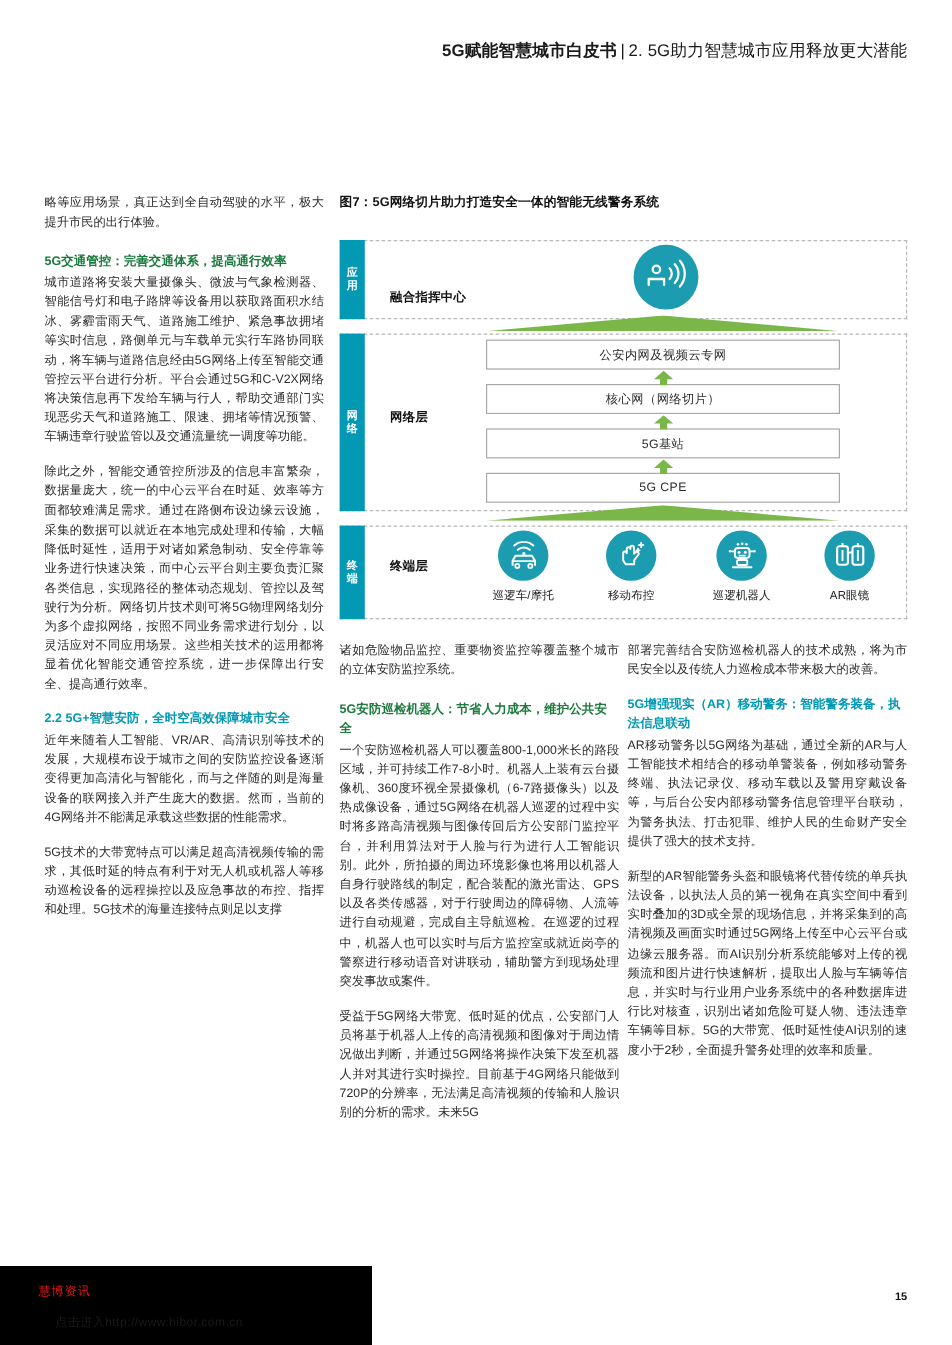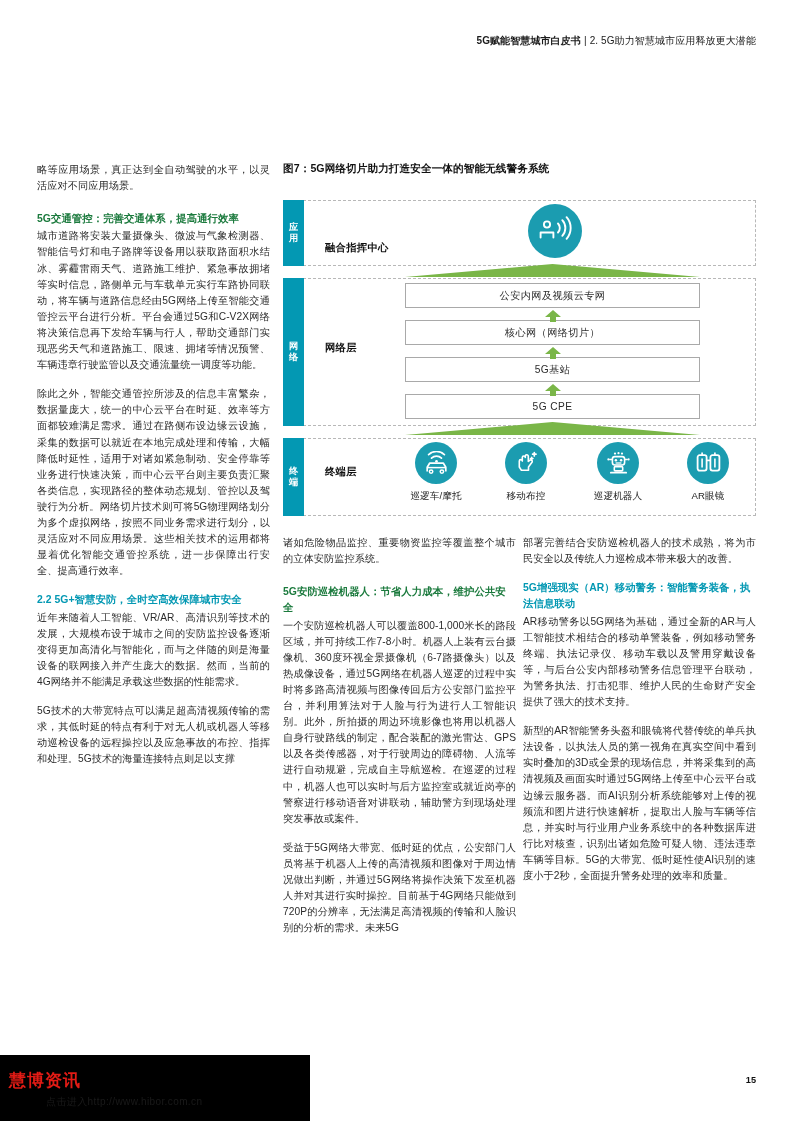--- a/index.html
+++ b/index.html
@@ -8,21 +8,21 @@
     height: 1121px;
     background: #ffffff;
     font-family: "Liberation Sans", "DejaVu Sans", sans-serif;
   }
   body { position: relative; overflow: hidden; }
 
   
   .page-header {
     position: absolute;
     top: 34px; right: 37px;
-    font-size: 10px;
+    font-size: 14px;
     color: #1a1a1a;
     letter-spacing: 0.1px;
     white-space: nowrap;
   }
   .page-header .bold { font-weight: bold; }
   .page-header .sep { padding: 0 3px; font-weight: normal; }
 
   
   .content {
     position: absolute;
@@ -194,23 +194,23 @@
 
   
   .watermark {
     position: absolute;
     left: 0; bottom: 0;
     width: 310px; height: 66px;
     background: #000000;
   }
   .wm-brand {
     position: absolute;
-    left: 9px; top: 14px;
-    font-size: 17px;
-    font-weight: bold;
+    left: 32px; top: 14px;
+    font-size: 10px;
+    font-weight: normal;
     color: #e21b15;
     letter-spacing: 1px;
   }
   .wm-link {
     position: absolute;
     left: 46px; top: 40px;
     font-size: 10px;
     color: #1a1a1a;
     letter-spacing: 0.4px;
     white-space: nowrap;
@@ -220,21 +220,21 @@
 </head>
 <body>
 
 <div class="page-header">
   <span class="bold">5G赋能智慧城市白皮书</span><span class="sep">|</span><span>2. 5G助力智慧城市应用释放更大潜能</span>
 </div>
 
 <div class="content">
 
   <div class="col-left">
-    <p class="body">略等应用场景，真正达到全自动驾驶的水平，以灵活应对不同应用场景。</p>
+    <p class="body">略等应用场景，真正达到全自动驾驶的水平，极大提升市民的出行体验。</p>
     <h3 class="head-green gap-before">5G交通管控：完善交通体系，提高通行效率</h3>
     <p class="body">城市道路将安装大量摄像头、微波与气象检测器、智能信号灯和电子路牌等设备用以获取路面积水结冰、雾霾雷雨天气、道路施工维护、紧急事故拥堵等实时信息，路侧单元与车载单元实行车路协同联动，将车辆与道路信息经由5G网络上传至智能交通管控云平台进行分析。平台会通过5G和C-V2X网络将决策信息再下发给车辆与行人，帮助交通部门实现恶劣天气和道路施工、限速、拥堵等情况预警、车辆违章行驶监管以及交通流量统一调度等功能。</p>
     <p class="body">除此之外，智能交通管控所涉及的信息丰富繁杂，数据量庞大，统一的中心云平台在时延、效率等方面都较难满足需求。通过在路侧布设边缘云设施，采集的数据可以就近在本地完成处理和传输，大幅降低时延性，适用于对诸如紧急制动、安全停靠等业务进行快速决策，而中心云平台则主要负责汇聚各类信息，实现路径的整体动态规划、管控以及驾驶行为分析。网络切片技术则可将5G物理网络划分为多个虚拟网络，按照不同业务需求进行划分，以灵活应对不同应用场景。这些相关技术的运用都将显着优化智能交通管控系统，进一步保障出行安全、提高通行效率。</p>
     <h3 class="head-teal gap-before">2.2 5G+智慧安防，全时空高效保障城市安全</h3>
     <p class="body">近年来随着人工智能、VR/AR、高清识别等技术的发展，大规模布设于城市之间的安防监控设备逐渐变得更加高清化与智能化，而与之伴随的则是海量设备的联网接入并产生庞大的数据。然而，当前的4G网络并不能满足承载这些数据的性能需求。</p>
     <p class="body">5G技术的大带宽特点可以满足超高清视频传输的需求，其低时延的特点有利于对无人机或机器人等移动巡检设备的远程操控以及应急事故的布控、指挥和处理。5G技术的海量连接特点则足以支撑</p>
   </div>
 
   <div class="figure">
     <div class="fig-title">图7：5G网络切片助力打造安全一体的智能无线警务系统</div>

